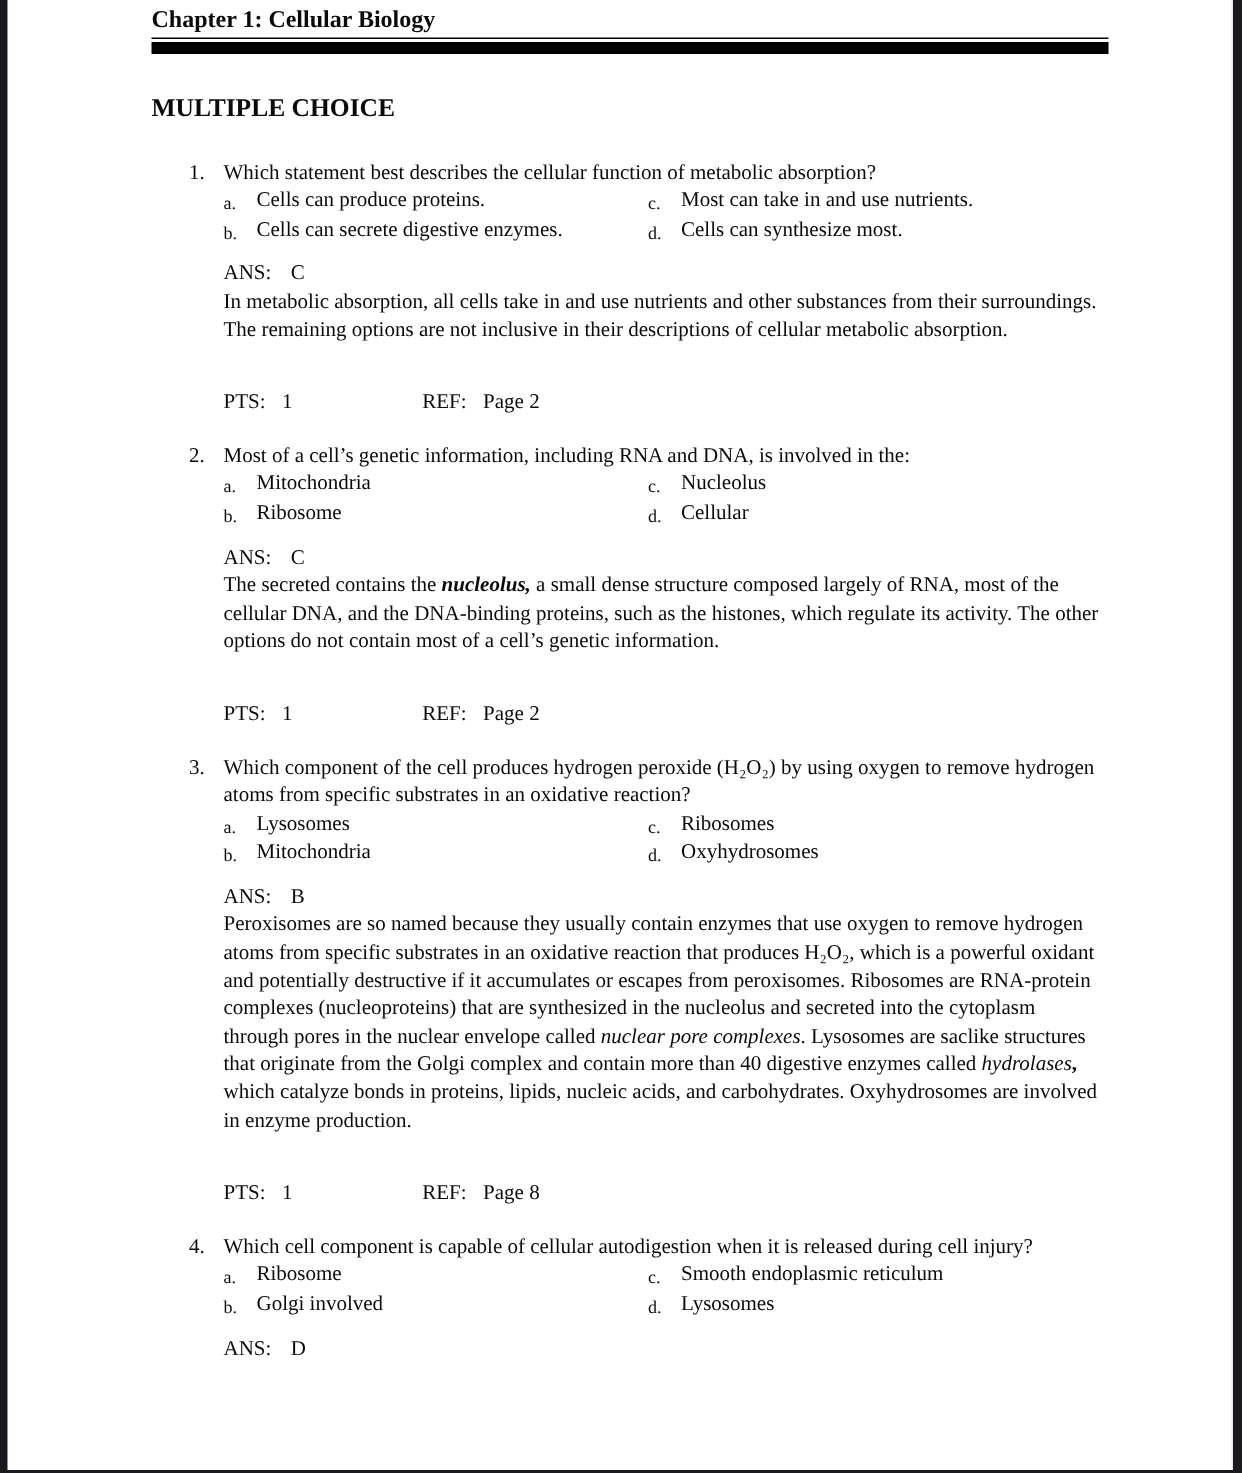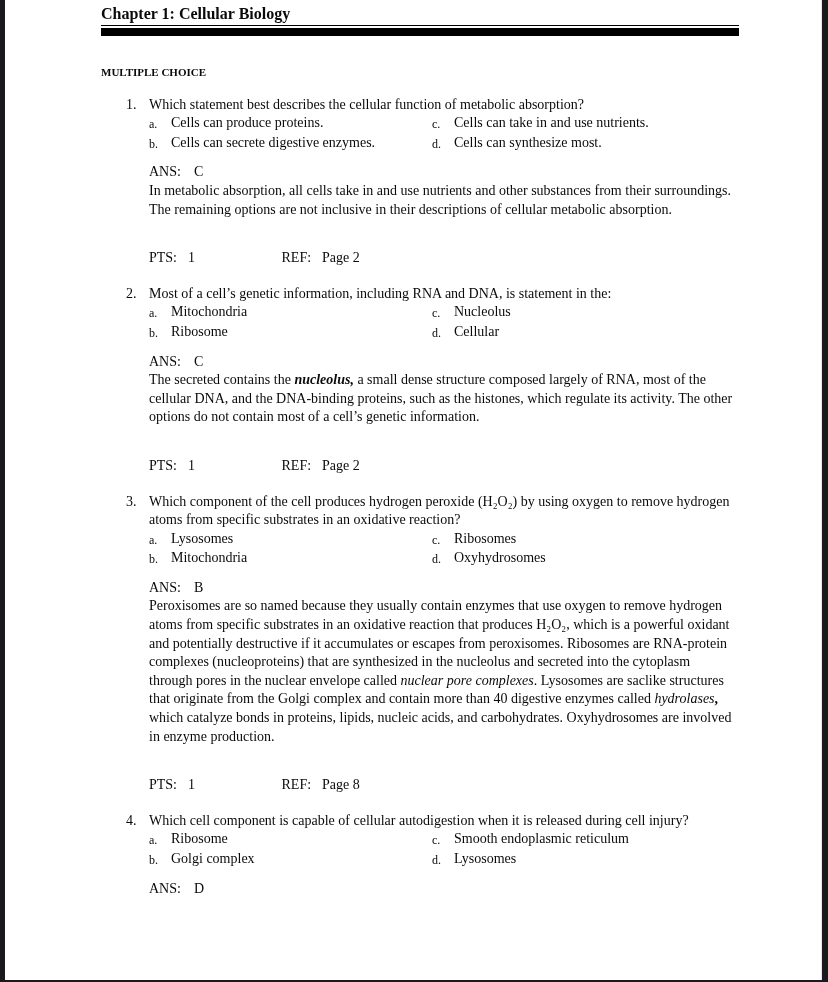--- a/index.html
+++ b/index.html
@@ -22,22 +22,22 @@
     line-height:18.6px;
   }
   .chapter-title-block {
     width:638px;
     border-bottom:1.6px solid #000;
     padding-bottom:2px;
   }
   .chapter-title { font-size:16px; font-weight:bold; line-height:18px; }
   .title-bar { width:638px; height:8px; background:#000; margin-top:2px; }
   .section-heading {
-    font-size:11px; font-weight:bold;
-    margin-top:27px; margin-bottom:14px;
+    font-size:17px; font-weight:bold;
+    margin-top:27px; margin-bottom:25px;
   }
   .question { position:relative; padding-left:48px; width:587px; margin-bottom:17px; }
   .qnum { position:absolute; left:25px; top:0; }
   .opt-row { display:flex; }
   .opt-cell { width:283px; flex:none; display:flex; }
   .opt-letter { width:22px; flex:none; font-size:12px; padding-top:1px; }
   .opt-text { flex:1; }
   .ansblock { margin-top:10px; }
   .ansval { margin-left:13px; }
   .ptsrow { margin-top:30px; }
@@ -62,21 +62,21 @@
     <span class="qnum">1.</span>
     <div class="stem"><span>Which statement best describes the cellular function of metabolic absorption?</span></div>
     <div class="opts">
             <div class="opt-row">
               <div class="opt-cell">
                 <span class="opt-letter">a.</span>
                 <span class="opt-text">Cells can produce proteins.</span>
               </div>
               <div class="opt-cell">
                 <span class="opt-letter">c.</span>
-                <span class="opt-text">Cells can take in and use nutrients.</span>
+                <span class="opt-text">Most can take in and use nutrients.</span>
               </div>
             </div>
             <div class="opt-row">
               <div class="opt-cell">
                 <span class="opt-letter">b.</span>
                 <span class="opt-text">Cells can secrete digestive enzymes.</span>
               </div>
               <div class="opt-cell">
                 <span class="opt-letter">d.</span>
                 <span class="opt-text">Cells can synthesize most.</span>
@@ -88,21 +88,21 @@
       <div class="feedback"><span>In metabolic absorption, all cells take in and use nutrients and other substances from their surroundings. The remaining options are not inclusive in their descriptions of cellular metabolic absorption.</span></div>
     </div>
     <div class="ptsrow">
       <span class="ptspart"><span>PTS:</span><span class="pval">1</span></span>
       <span class="refpart"><span>REF:</span><span class="pval">Page 2</span></span>
     </div>
   </div>
 
   <div class="question">
     <span class="qnum">2.</span>
-    <div class="stem"><span>Most of a cell’s genetic information, including RNA and DNA, is statement in the:</span></div>
+    <div class="stem"><span>Most of a cell’s genetic information, including RNA and DNA, is involved in the:</span></div>
     <div class="opts">
             <div class="opt-row">
               <div class="opt-cell">
                 <span class="opt-letter">a.</span>
                 <span class="opt-text">Mitochondria</span>
               </div>
               <div class="opt-cell">
                 <span class="opt-letter">c.</span>
                 <span class="opt-text">Nucleolus</span>
               </div>
@@ -173,21 +173,21 @@
                 <span class="opt-text">Ribosome</span>
               </div>
               <div class="opt-cell">
                 <span class="opt-letter">c.</span>
                 <span class="opt-text">Smooth endoplasmic reticulum</span>
               </div>
             </div>
             <div class="opt-row">
               <div class="opt-cell">
                 <span class="opt-letter">b.</span>
-                <span class="opt-text">Golgi complex</span>
+                <span class="opt-text">Golgi involved</span>
               </div>
               <div class="opt-cell">
                 <span class="opt-letter">d.</span>
                 <span class="opt-text">Lysosomes</span>
               </div>
             </div>
           </div>
     <div class="ansblock">
       <div class="ansline"><span class="anslabel">ANS:</span><span class="ansval">D</span></div>
 

